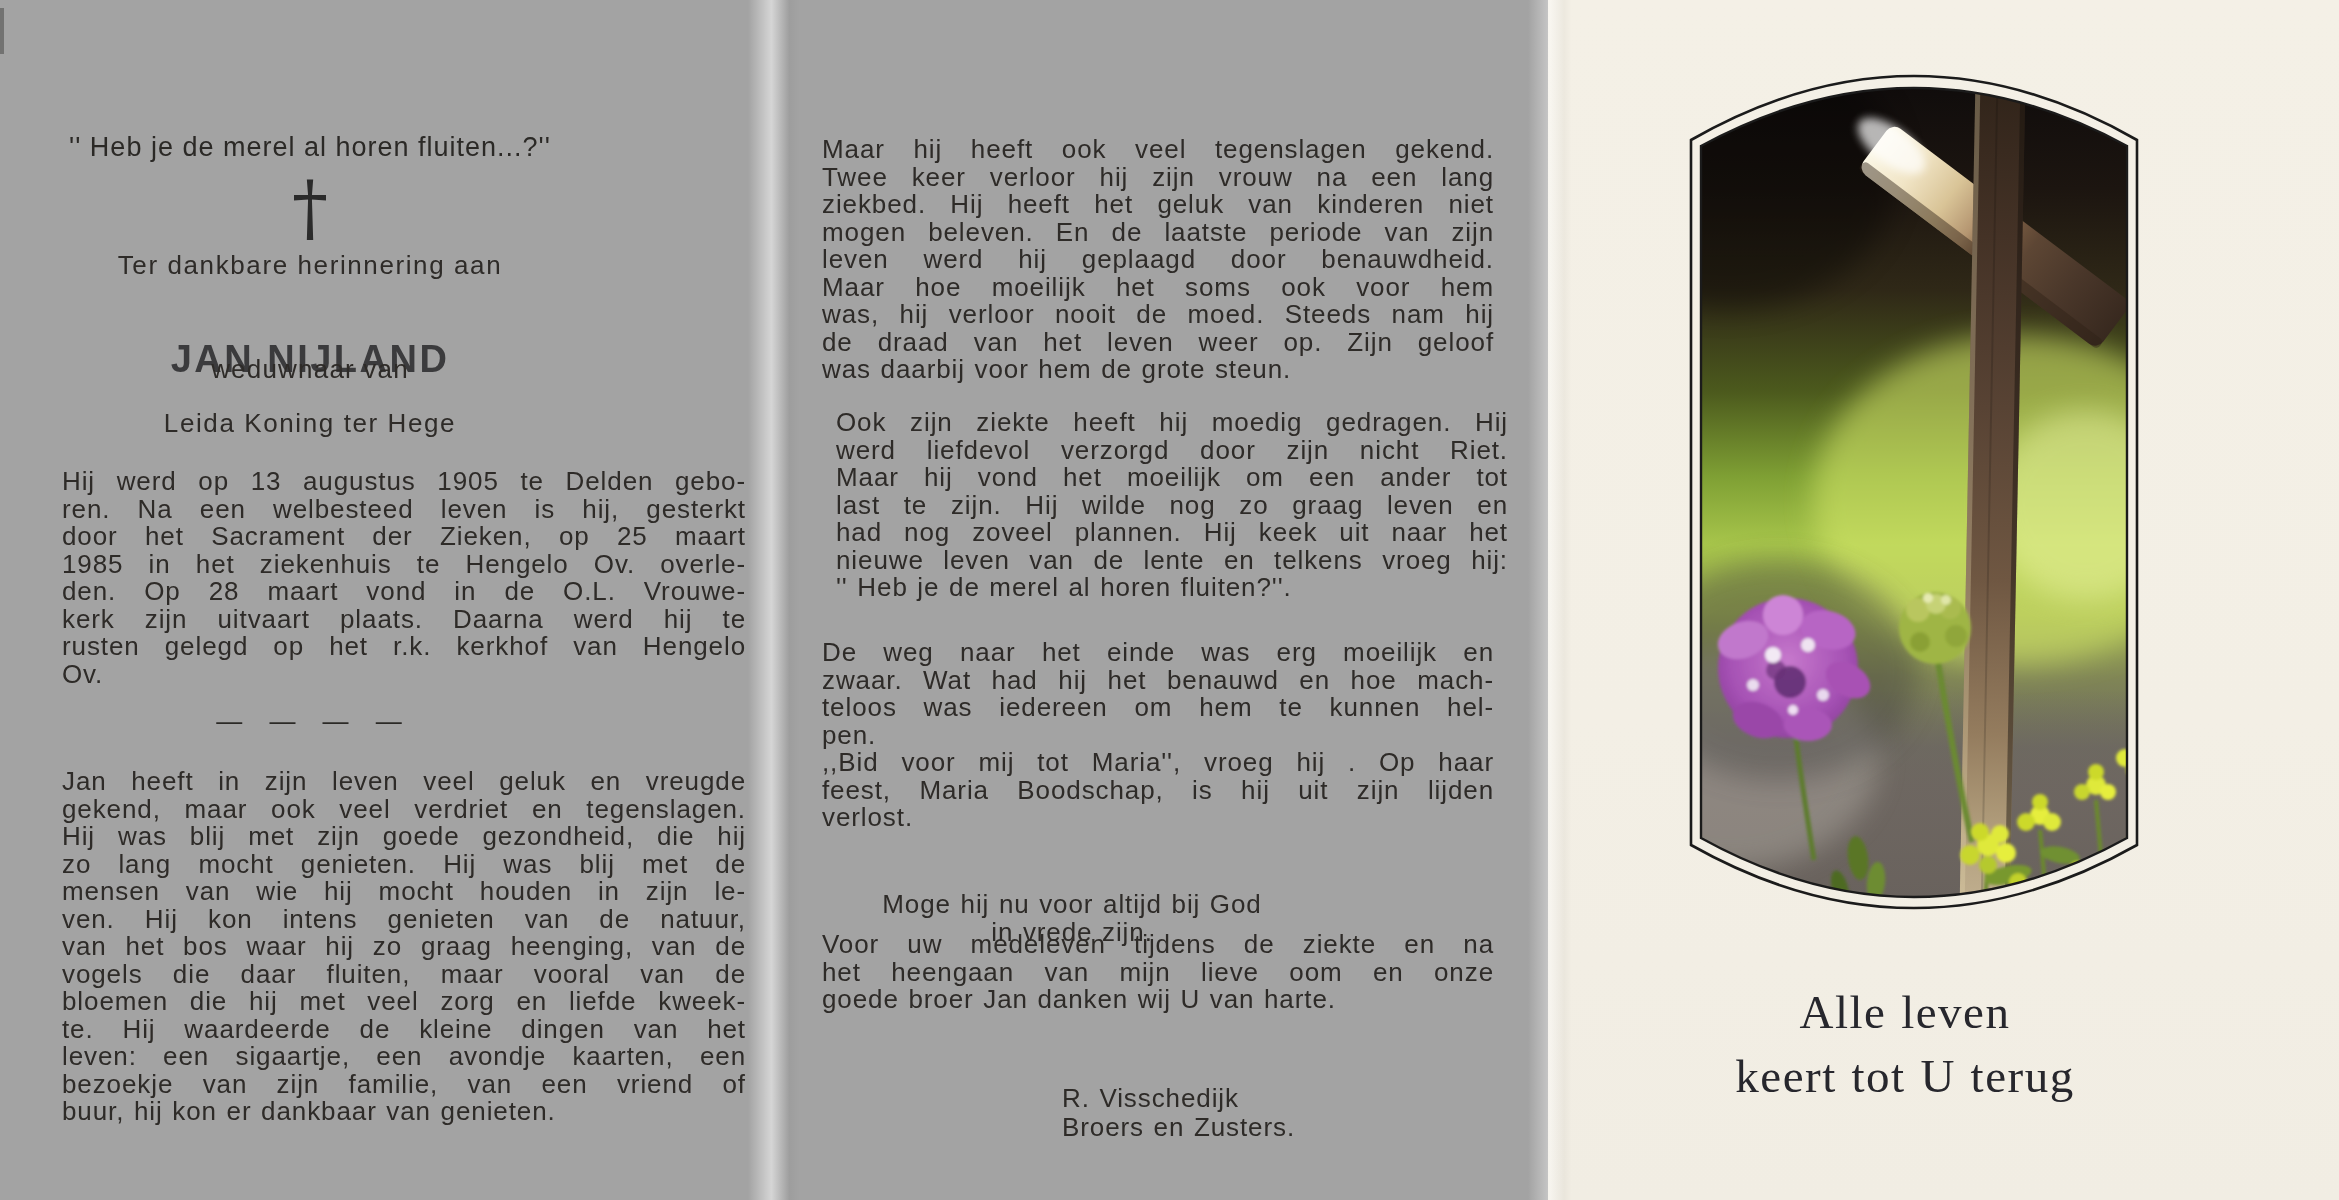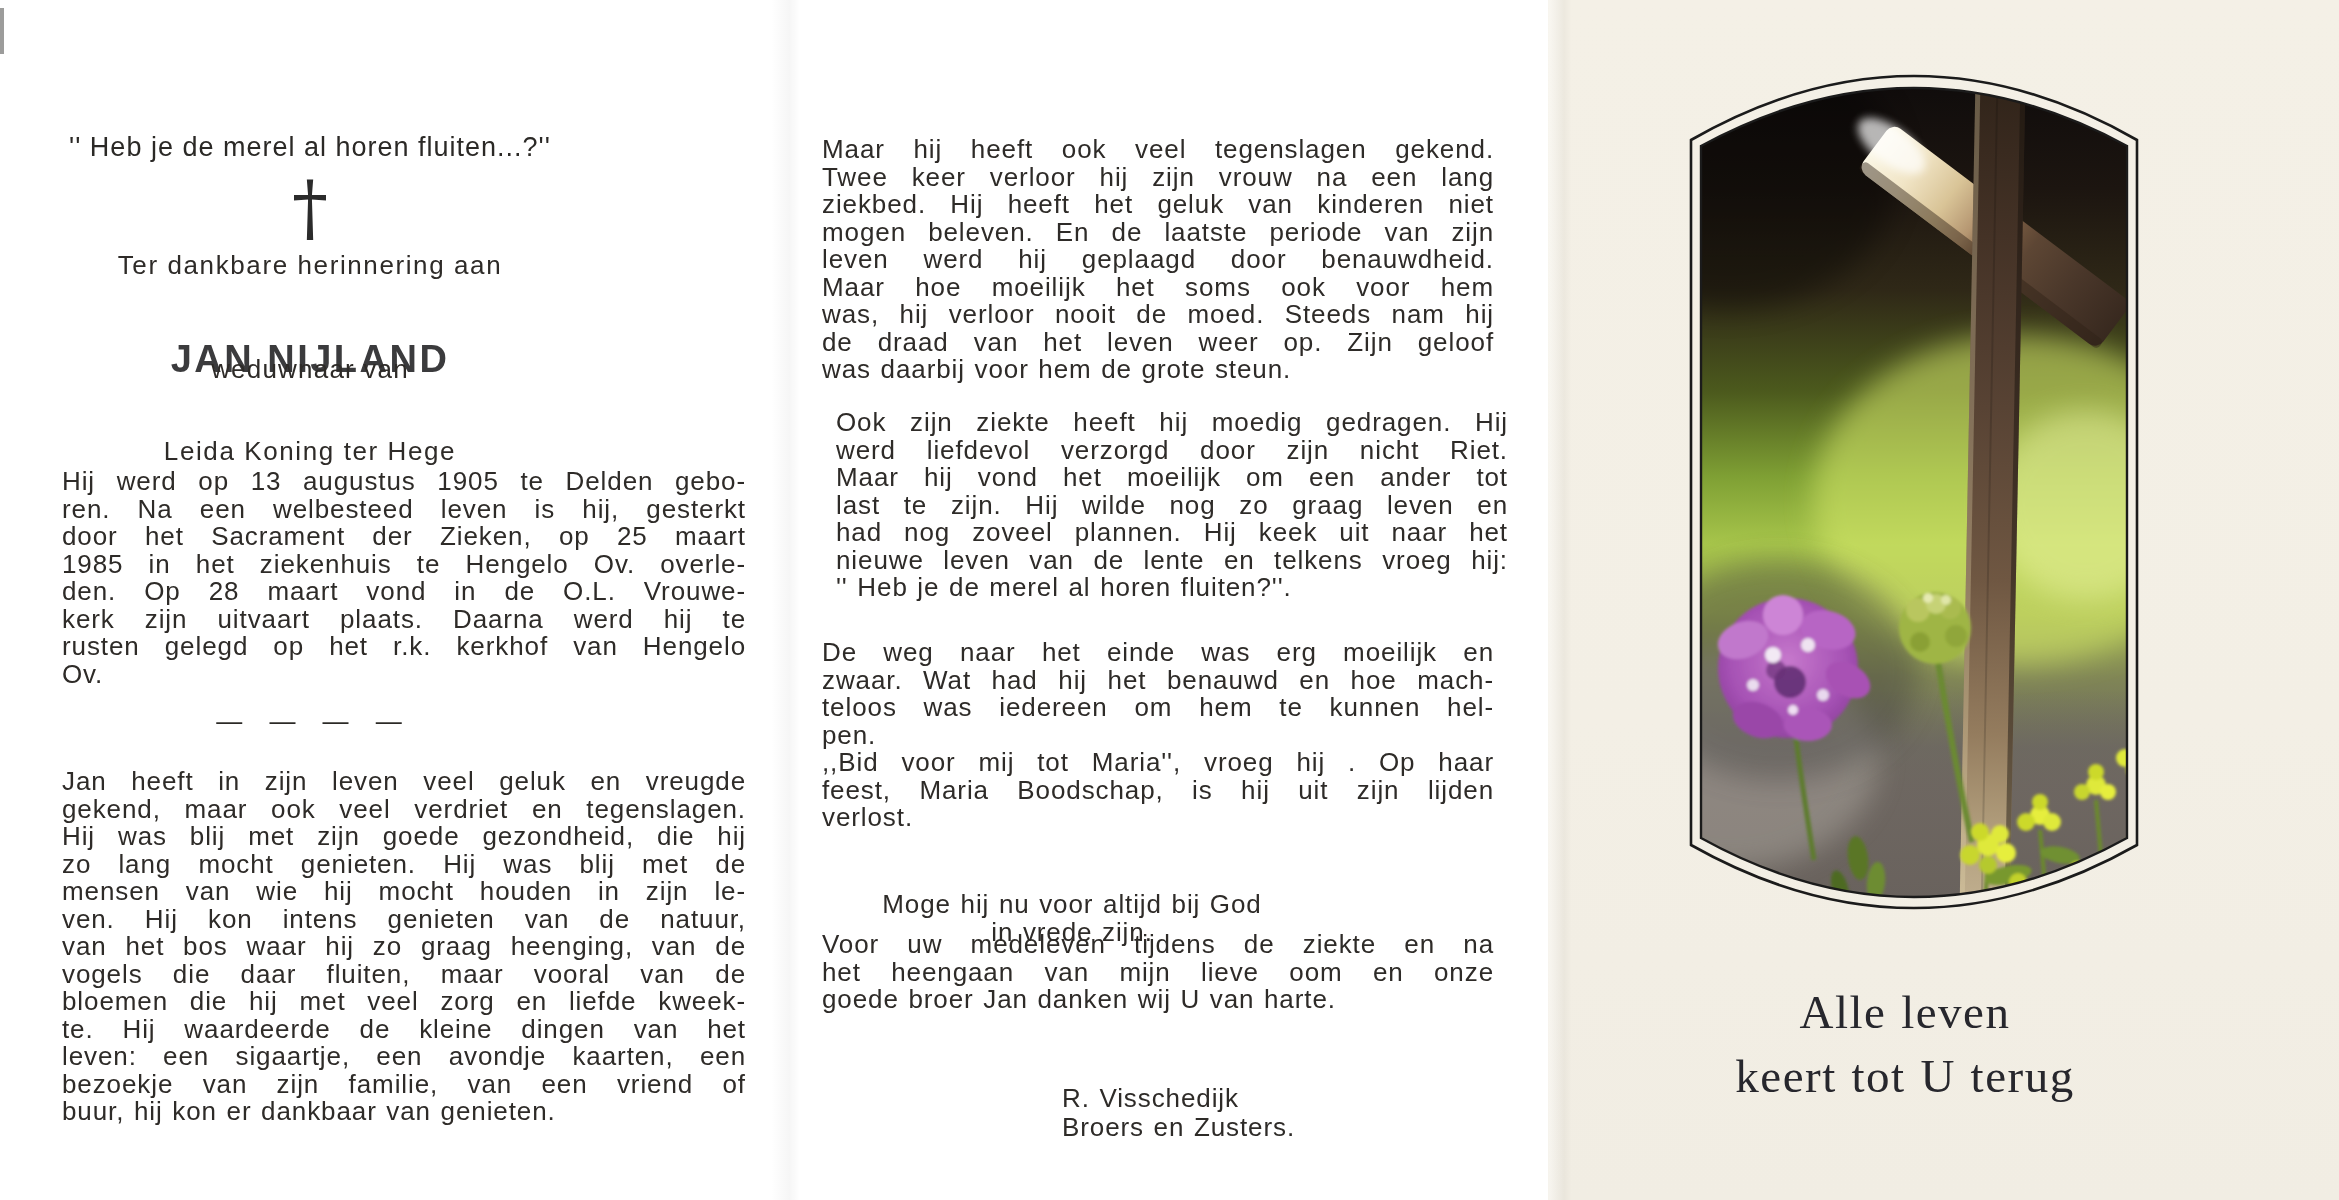--- a/index.html
+++ b/index.html
@@ -1,35 +1,35 @@
 <!DOCTYPE html>
 <html lang="nl"><head>
 <meta charset="utf-8">
 <title>Document</title>
 <style>
   html,body{margin:0;padding:0;background:#e8e5de;}
   .page{position:relative;width:2339px;height:1200px;overflow:hidden;
-        background:#ffffff;font-family:"Liberation Sans",sans-serif;color:#2e2b28;}
+        background:#a3a3a3;font-family:"Liberation Sans",sans-serif;color:#2e2b28;}
   .paper-warm{position:absolute;left:1548px;top:0;width:791px;height:1200px;
         background:linear-gradient(180deg,#f4f0e6 0%,#f3efe5 60%,#f1ede3 100%);}
   .fold{position:absolute;top:0;height:1200px;pointer-events:none;}
   .fold-a{left:748px;width:52px;
         background:linear-gradient(90deg,rgba(0,0,0,0) 0%,rgba(255,255,255,.55) 45%,rgba(0,0,0,.035) 80%,rgba(0,0,0,0) 100%);}
   .fold-b{left:1528px;width:44px;
         background:linear-gradient(90deg,rgba(0,0,0,0) 0%,rgba(255,255,255,.4) 50%,rgba(0,0,0,.03) 82%,rgba(0,0,0,0) 100%);}
   .edge-mark{position:absolute;left:0;top:8px;width:4px;height:46px;background:#4a4a48;opacity:.55;}
 
   
   .hline{position:absolute;width:500px;text-align:center;white-space:nowrap;}
   .quote{left:60px;top:132px;font-size:27px;letter-spacing:1px;color:#2b2926;}
   .cross{left:60px;top:168px;font-family:"DejaVu Serif",serif;font-size:72px;line-height:80px;color:#2b2b2b;}
   .ded{left:60px;top:250px;font-size:26px;letter-spacing:1.6px;}
   .name{left:60px;top:298px;font-size:38px;font-weight:bold;letter-spacing:2.5px;color:#3b3b3d;margin-top:40px;}
   .rel{left:60px;top:354px;font-size:26px;letter-spacing:1.2px;}
-  .spouse{left:60px;top:408px;font-size:26px;letter-spacing:1.6px;margin-top:28px;}
+  .spouse{left:60px;top:408px;font-size:26px;letter-spacing:1.6px;}
   .dashes{left:60px;top:706px;font-size:26px;letter-spacing:2px;word-spacing:16px;color:#2b2926;}
 
   
   .tblock{position:absolute;font-size:26px;line-height:27.5px;letter-spacing:.9px;word-spacing:1.5px;}
   .tblock .jl{text-align:justify;text-align-last:justify;}
   .tblock .jl.last{text-align:left;text-align-last:left;}
   .tblock .cl{text-align:center;}
   .tblock .sl{text-align:left;}
   .p-l1{left:62px;top:468px;width:684px;}
   .p-l2{left:62px;top:768px;width:684px;}

